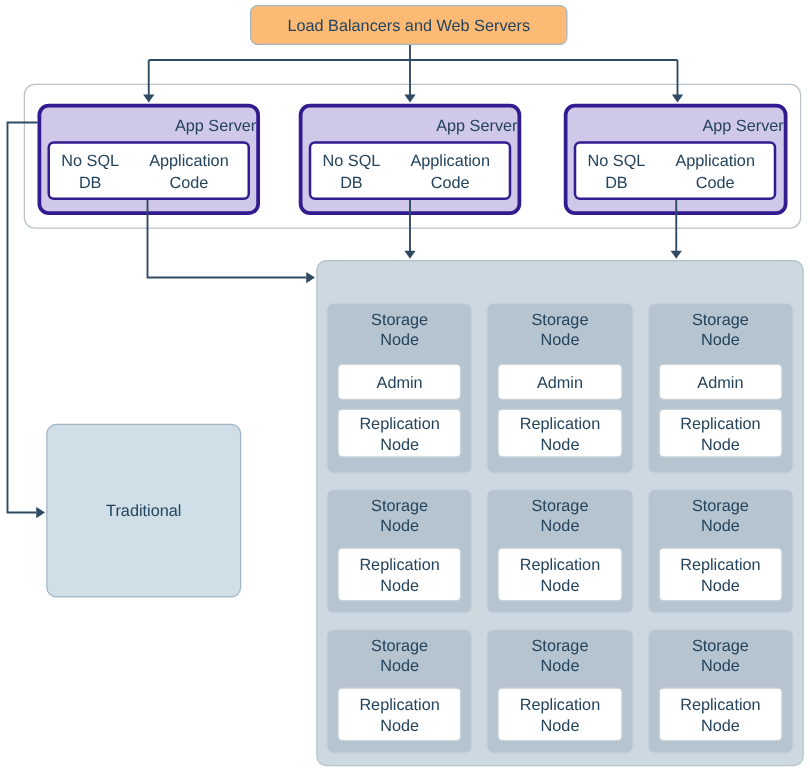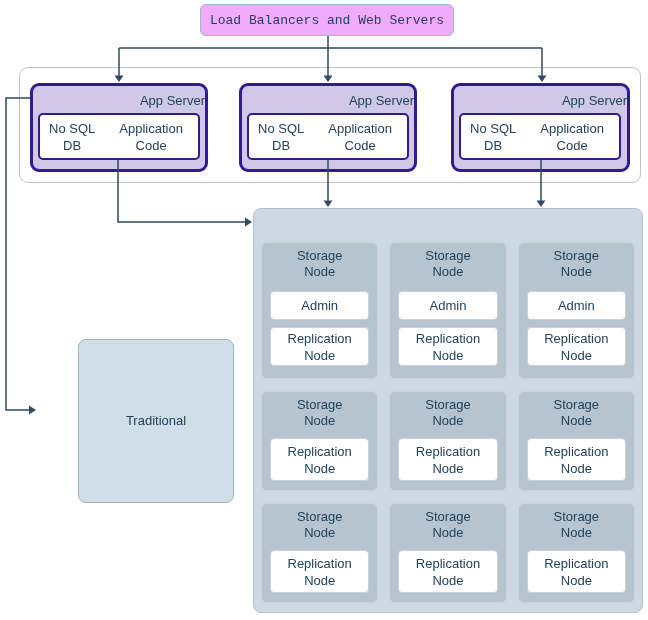--- a/index.html
+++ b/index.html
@@ -14,26 +14,25 @@
     width: 648px;
     height: 620px;
     background: #ffffff;
     overflow: hidden;
   }
   
   .lb-box {
     position: absolute;
     left: 200px; top: 4px;
     width: 254px; height: 32px;
-    background: #f0abfc;
+    background: #fdba74;
     border: 1px solid #9fb6c4;
     border-radius: 6px;
     display: flex; align-items: center; justify-content: center;
     text-align: center;
-    font-family: Liberation Mono, monospace;
   }
   
   .app-container {
     position: absolute;
     left: 19px; top: 67px;
     width: 622px; height: 116px;
     background: #ffffff;
     border: 1px solid #b9c4cc;
     border-radius: 9px;
   }
@@ -113,29 +112,28 @@
     text-align: left;
     line-height: 17px;
   }
   .wbox.admin    { top: 48px; height: 29px; }
   .wbox.repl-a   { top: 84px; height: 39px; }
   .wbox.repl-b   { top: 46px; height: 43px; }
   
   .backend {
     position: absolute;
     left: 37px; top: 339px;
-    width: 156px; height: 164px;
+    width: 156px; height: 139px;
     background: #cfdee7;
     border: 1px solid #9fb6c4;
     border-radius: 8px;
     display: flex; flex-direction: column;
     align-items: center; justify-content: center;
     text-align: center;
     line-height: 16px;
-    margin-left: 41px;
   }
   
   svg.wires {
     position: absolute;
     left: 0; top: 0;
     width: 648px; height: 620px;
     z-index: 5;
     pointer-events: none;
   }
   svg.wires path, svg.wires line, svg.wires polyline {

